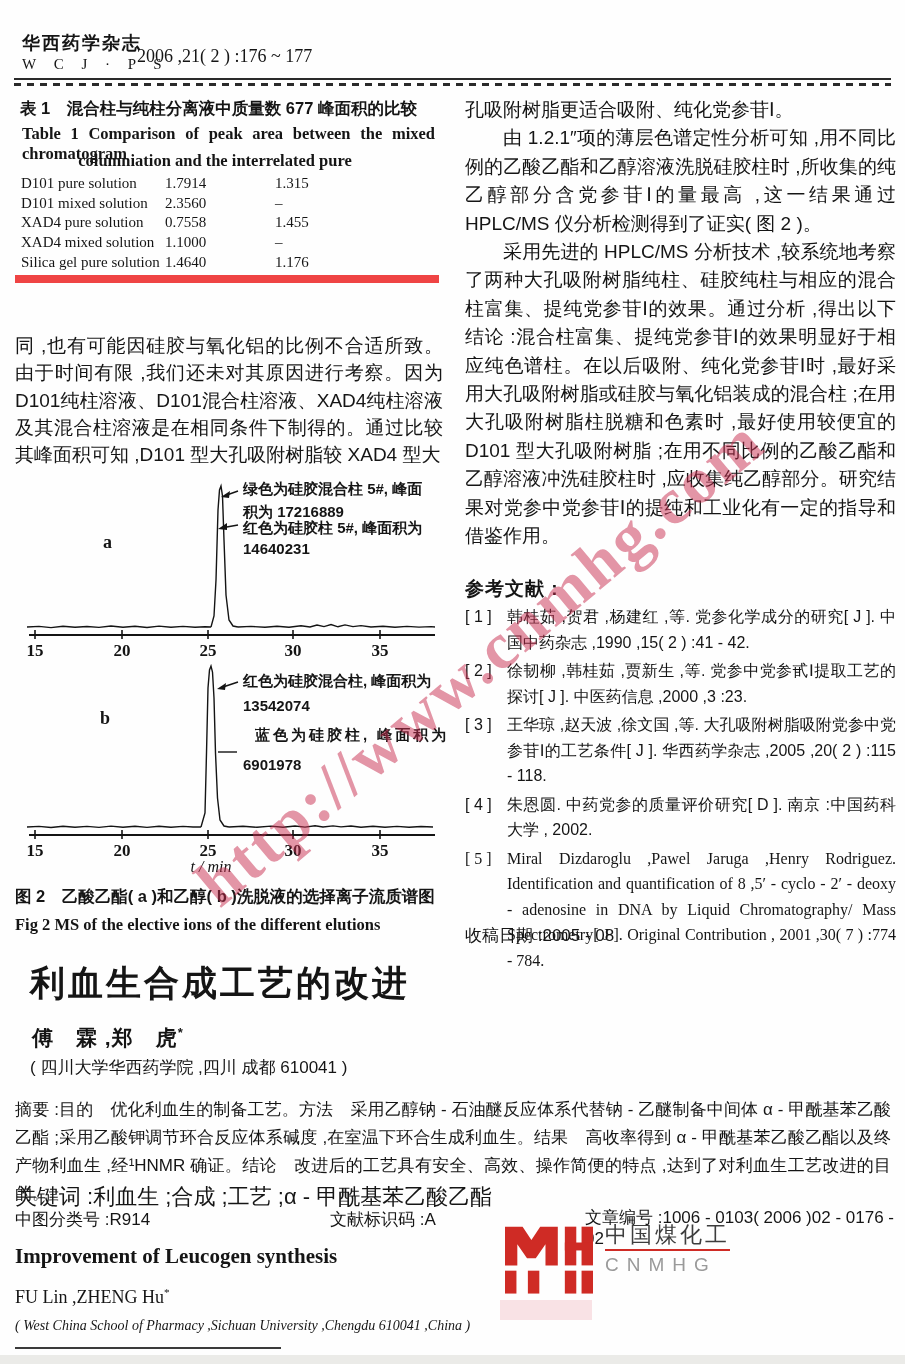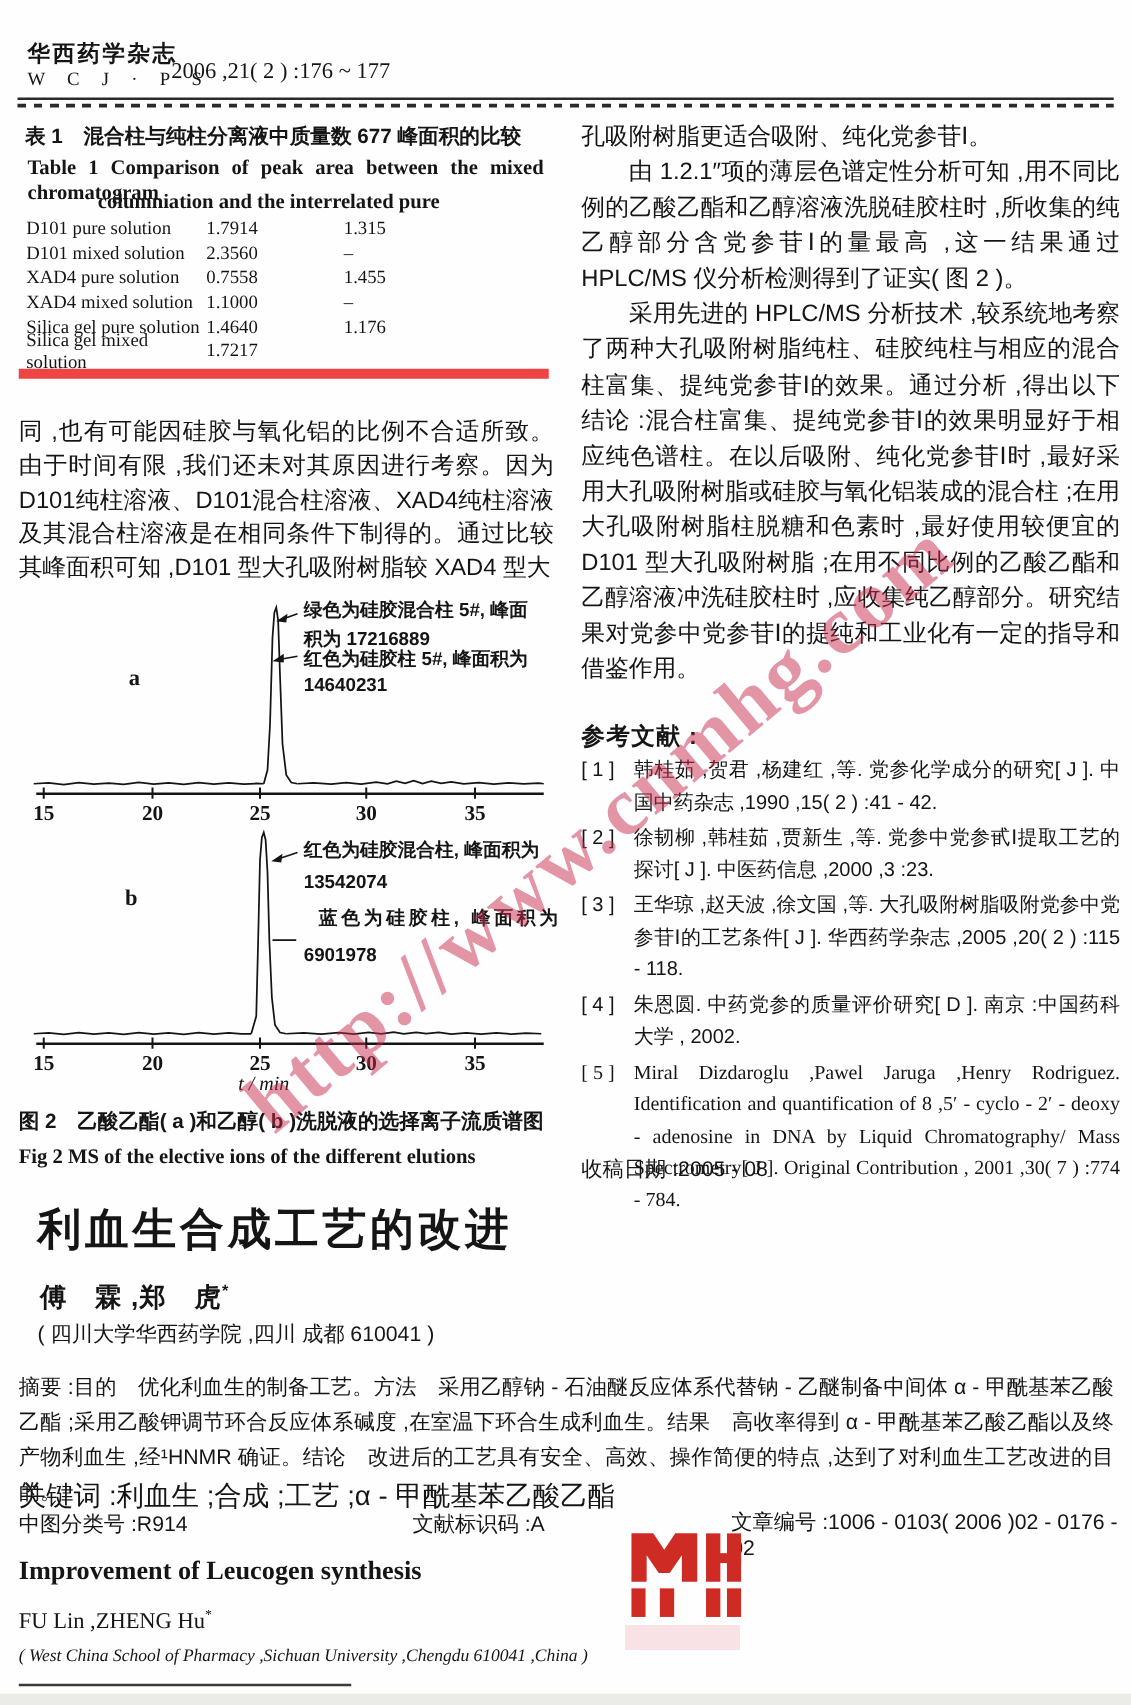--- a/index.html
+++ b/index.html
@@ -129,25 +129,20 @@
       </div>
       <div class="t1-row">
         <div class="c1">XAD4 mixed solution</div>
         <div class="c2">1.1000</div>
         <div class="c3">–</div>
       </div>
       <div class="t1-row">
         <div class="c1">Silica gel pure solution</div>
         <div class="c2">1.4640</div>
         <div class="c3">1.176</div>
-      </div>
-      <div class="t1-row">
-        <div class="c1">Silica gel mixed solution</div>
-        <div class="c2">1.7217</div>
-        <div class="c3"></div>
       </div>
     </div>
   </div>
 
   <div class="abs left-p just">同 ,也有可能因硅胶与氧化铝的比例不合适所致。由于时间有限 ,我们还未对其原因进行考察。因为D101纯柱溶液、D101混合柱溶液、XAD4纯柱溶液及其混合柱溶液是在相同条件下制得的。通过比较其峰面积可知 ,D101 型大孔吸附树脂较 XAD4 型大</div>
 
   <div class="abs figwrap fig-a">
     <svg viewBox="0 0 430 190" width="430" height="190">
       <polyline class="trace" points="12,157 24,156.4 36,157.6 48,156.2 60,157.3 72,156.5 84,157.4 96,156 108,157.2 120,156.3 132,157.5 144,156.1 156,157.3 168,156.4 180,157.2 190,156.8 196,157"></polyline>
       <path class="trace" d="M196,157 L199,146 L201,110 L203,40 L204.5,20 L206,16 L207.5,26 L209,70 L211,125 L214,150 L218,156 L223,157"></path>
@@ -276,18 +271,23 @@
         <polygon points="0,0 20,0 30,15 40,0 60,0 60,44 46,44 46,20 35,36 25,36 14,20 14,44 0,44"></polygon>
         <rect x="68" y="0" width="13" height="44"></rect>
         <rect x="87" y="0" width="13" height="44"></rect>
         <rect x="68" y="18" width="32" height="9"></rect>
         <rect x="0" y="50" width="13" height="26"></rect>
         <rect x="26" y="50" width="13" height="26"></rect>
         <rect x="68" y="50" width="13" height="26"></rect>
         <rect x="87" y="50" width="13" height="26"></rect>
       </g>
     </svg>
+    <div class="logo-right">
+      <div class="logo-cn">中国煤化工</div>
+      <div class="logo-underline"></div>
+      <div class="logo-en">CNMHG</div>
+    </div>
   </div>
   <div class="abs logo-ghost"></div>
 
   <div class="abs watermark">http://www.cnmhg.com</div>
 
 </div>
 
 </body></html>

